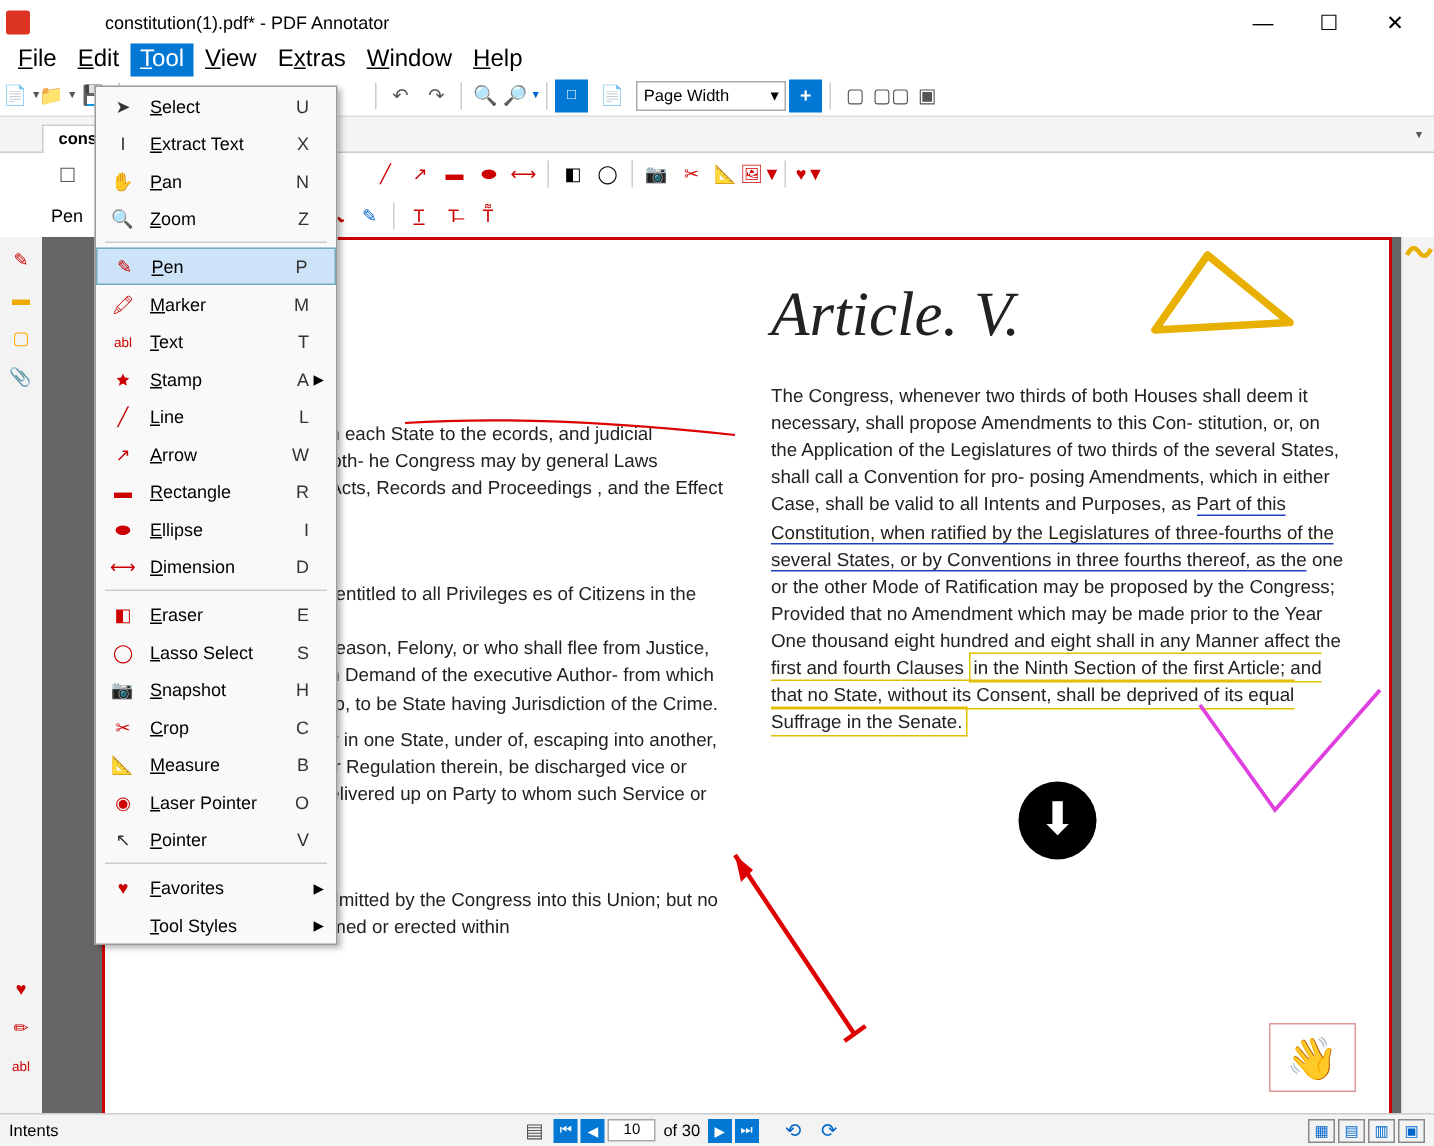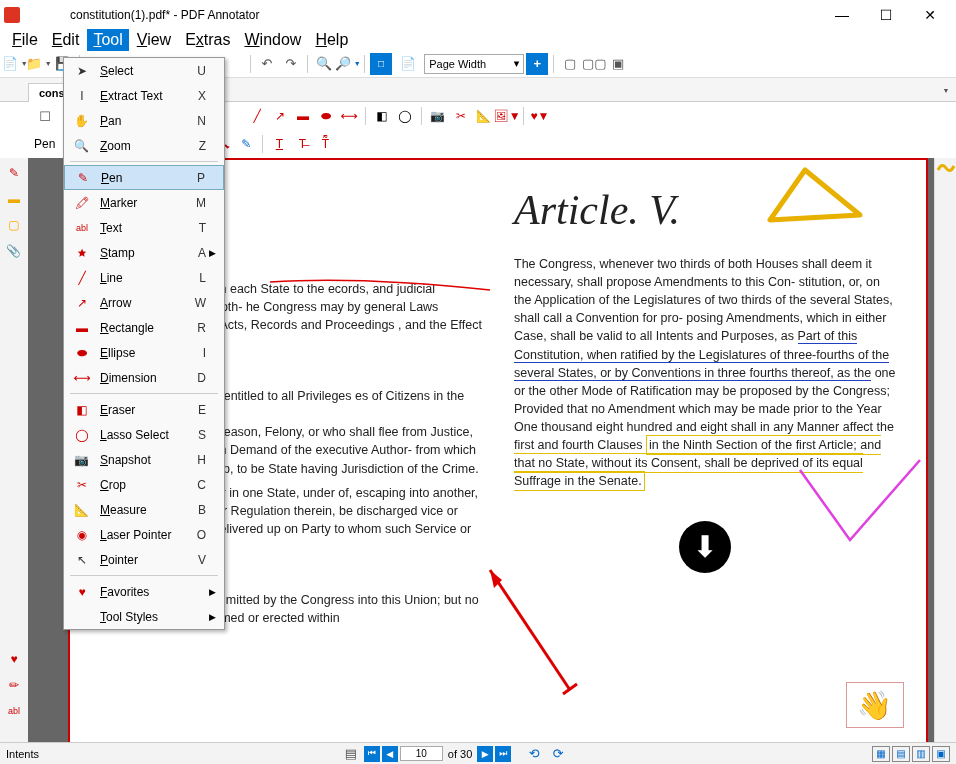--- a/index.html
+++ b/index.html
@@ -47,21 +47,21 @@
 .dropdown .mi.selected { background: #cde3f8; border: 1px solid #7ab; }
 .dropdown .mi .micon { width: 20px; display: flex; justify-content: center; align-items: center; }
 .dropdown .mi .mlabel { flex: 1; padding-left: 8px; }
 .dropdown .mi .mkey { width: 16px; text-align: right; color: #333; }
 .dropdown .mi .marrow { width: 10px; text-align: right; font-size: 9px; }
 .dropdown .msep { height: 1px; background: #ccc; margin: 3px 6px; }
 
 .statusbar { position: absolute; bottom: 0; left: 0; right: 0; height: 22px; background: #f3f3f3; border-top: 1px solid #ccc; display: flex; align-items: center; padding: 0 6px; font-size: 11px; }
 .statusbar .sflex { flex: 1; }
 .statusbar .pagectl { display: flex; align-items: center; gap: 2px; }
-.statusbar .pginput { width: 43px; height: 15px; border: 1px solid #aaa; text-align: center; font-size: 10px; }
+.statusbar .pginput { width: 32px; height: 15px; border: 1px solid #aaa; text-align: center; font-size: 10px; }
 .statusbar .navbtn { width: 16px; height: 16px; background: #0078d4; color: #fff; display: flex; align-items: center; justify-content: center; font-size: 9px; }
 .statusbar .vbtn { width: 18px; height: 16px; border: 1px solid #888; margin-left: 2px; display: flex; align-items: center; justify-content: center; font-size: 10px; }
 
 .handbtn { position: absolute; right: 30px; bottom: 40px; width: 58px; height: 46px; border: 1px solid #d99; display: flex; align-items: center; justify-content: center; font-size: 28px; }
 
 svg.anno { position: absolute; pointer-events: none; }
 </style>
 </head>
 <body>
 

